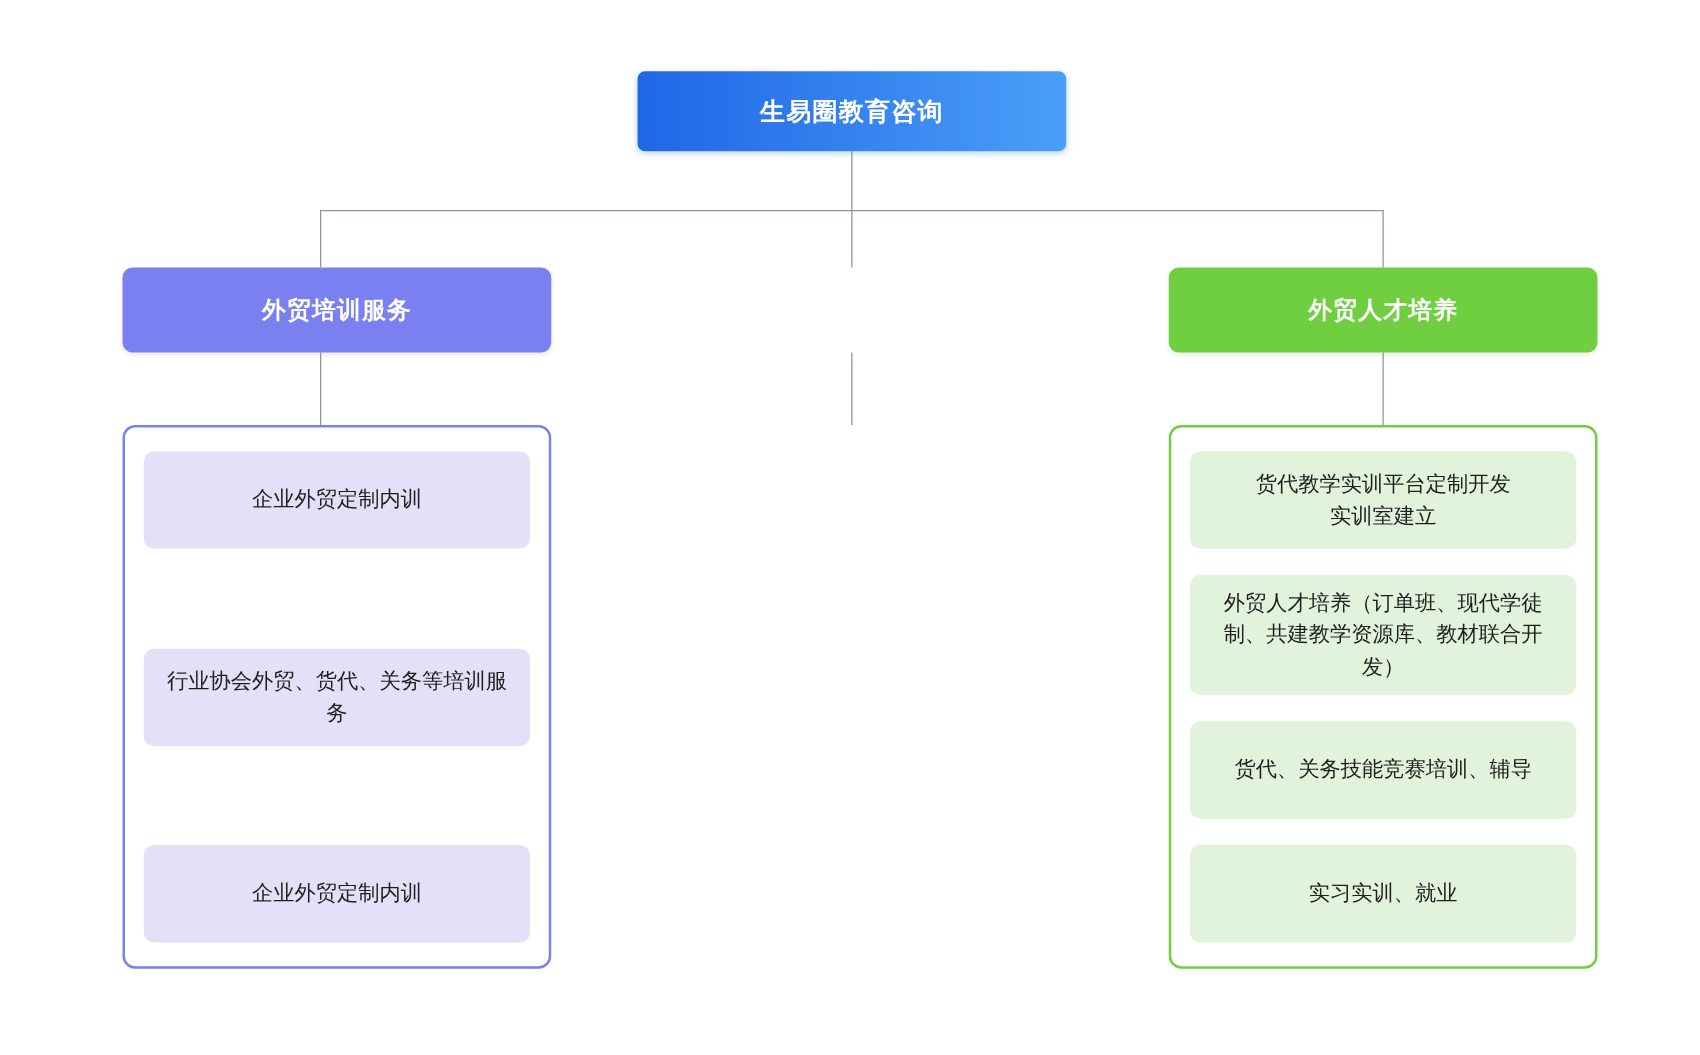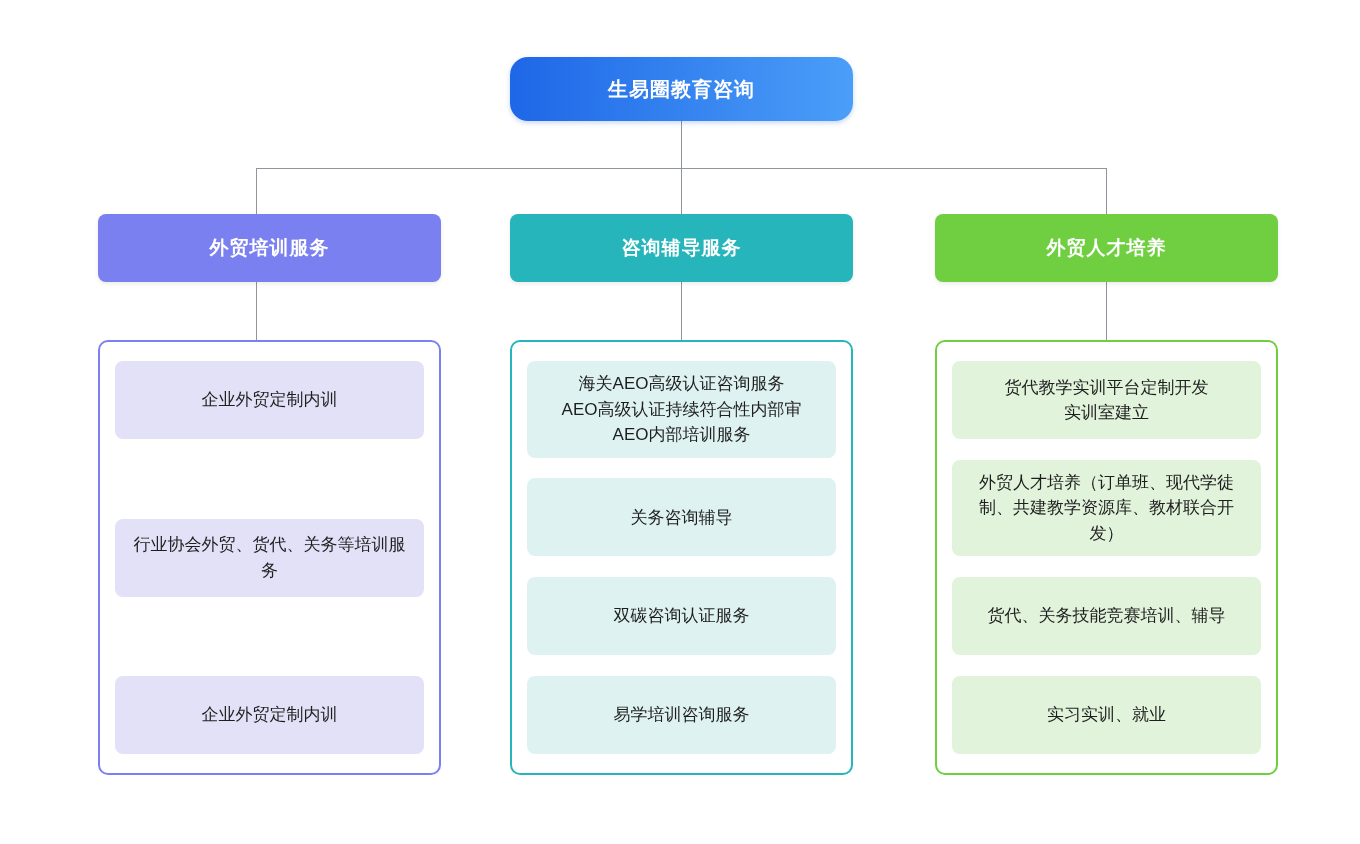--- a/index.html
+++ b/index.html
@@ -10,21 +10,21 @@
     font-family: "Liberation Sans", "DejaVu Sans", sans-serif;
     overflow: hidden;
   }
   .canvas { position: absolute; inset: 0; }
 
   
   .root-node {
     position: absolute;
     left: 510px; top: 57px;
     width: 343px; height: 64px;
-    border-radius: 18px;
+    border-radius: 6px;
     display: flex; align-items: center; justify-content: center;
     color: #ffffff;
     font-size: 20px; font-weight: 700;
     letter-spacing: 1px;
     box-shadow: 0 2px 5px rgba(30, 100, 220, 0.25);
   }
 
   
   .line { position: absolute; background: var(--line, #8e959c); }
   .line.h { height: 1px; }
@@ -101,31 +101,20 @@
 
   <div class="branch-col col-0" style="--accent: #7B80F0; --item-bg: #E3E1F7;">
     <div class="branch-header">外贸培训服务</div>
     <div class="branch-container">
       <div class="branch-item">企业外贸定制内训</div>
       <div class="branch-item">行业协会外贸、货代、关务等培训服务</div>
       <div class="branch-item">企业外贸定制内训</div>
     </div>
   </div>
 
-  <div class="branch-col col-1" style="--accent: #27B5BC; --item-bg: #DFF2F2;">
-    <div class="branch-header">咨询辅导服务</div>
-    <div class="branch-container">
-      <div class="branch-item">海关AEO高级认证咨询服务
-AEO高级认证持续符合性内部审
-AEO内部培训服务</div>
-      <div class="branch-item">关务咨询辅导</div>
-      <div class="branch-item">双碳咨询认证服务</div>
-      <div class="branch-item">易学培训咨询服务</div>
-    </div>
-  </div>
 
   <div class="branch-col col-2" style="--accent: #70CF40; --item-bg: #E1F3DB;">
     <div class="branch-header">外贸人才培养</div>
     <div class="branch-container">
       <div class="branch-item">货代教学实训平台定制开发
 实训室建立</div>
       <div class="branch-item">外贸人才培养（订单班、现代学徒制、共建教学资源库、教材联合开发）</div>
       <div class="branch-item">货代、关务技能竞赛培训、辅导</div>
       <div class="branch-item">实习实训、就业</div>
     </div>

